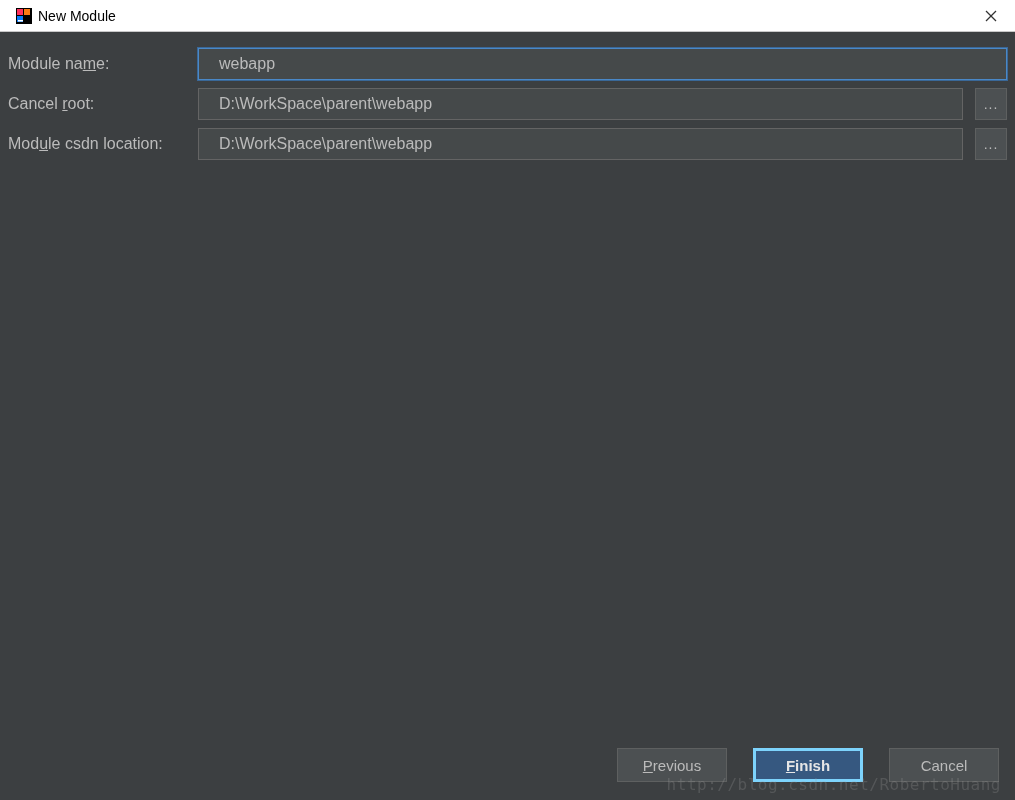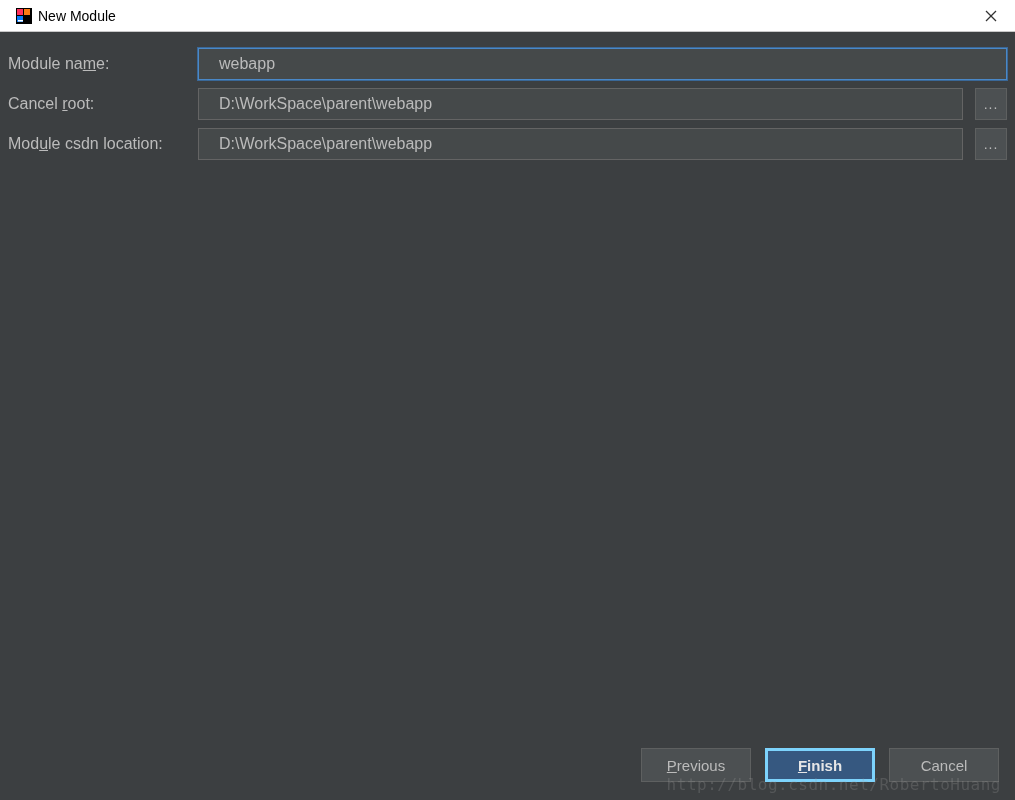--- a/index.html
+++ b/index.html
@@ -85,21 +85,21 @@
       align-items: center;
       justify-content: center;
       cursor: default;
       font-size: 14px;
       letter-spacing: 1px;
     }
     .spacer { flex: 1; }
     .button-bar {
       display: flex;
       justify-content: flex-end;
-      gap: 14px;
+      gap: 26px;
       padding: 6px 8px 10px 8px;
     }
     .btn {
       min-width: 110px;
       height: 34px;
       background: #4c5052;
       border: 1px solid #5e6060;
       color: #bbbbbb;
       font-size: 15px;
       font-family: inherit;

